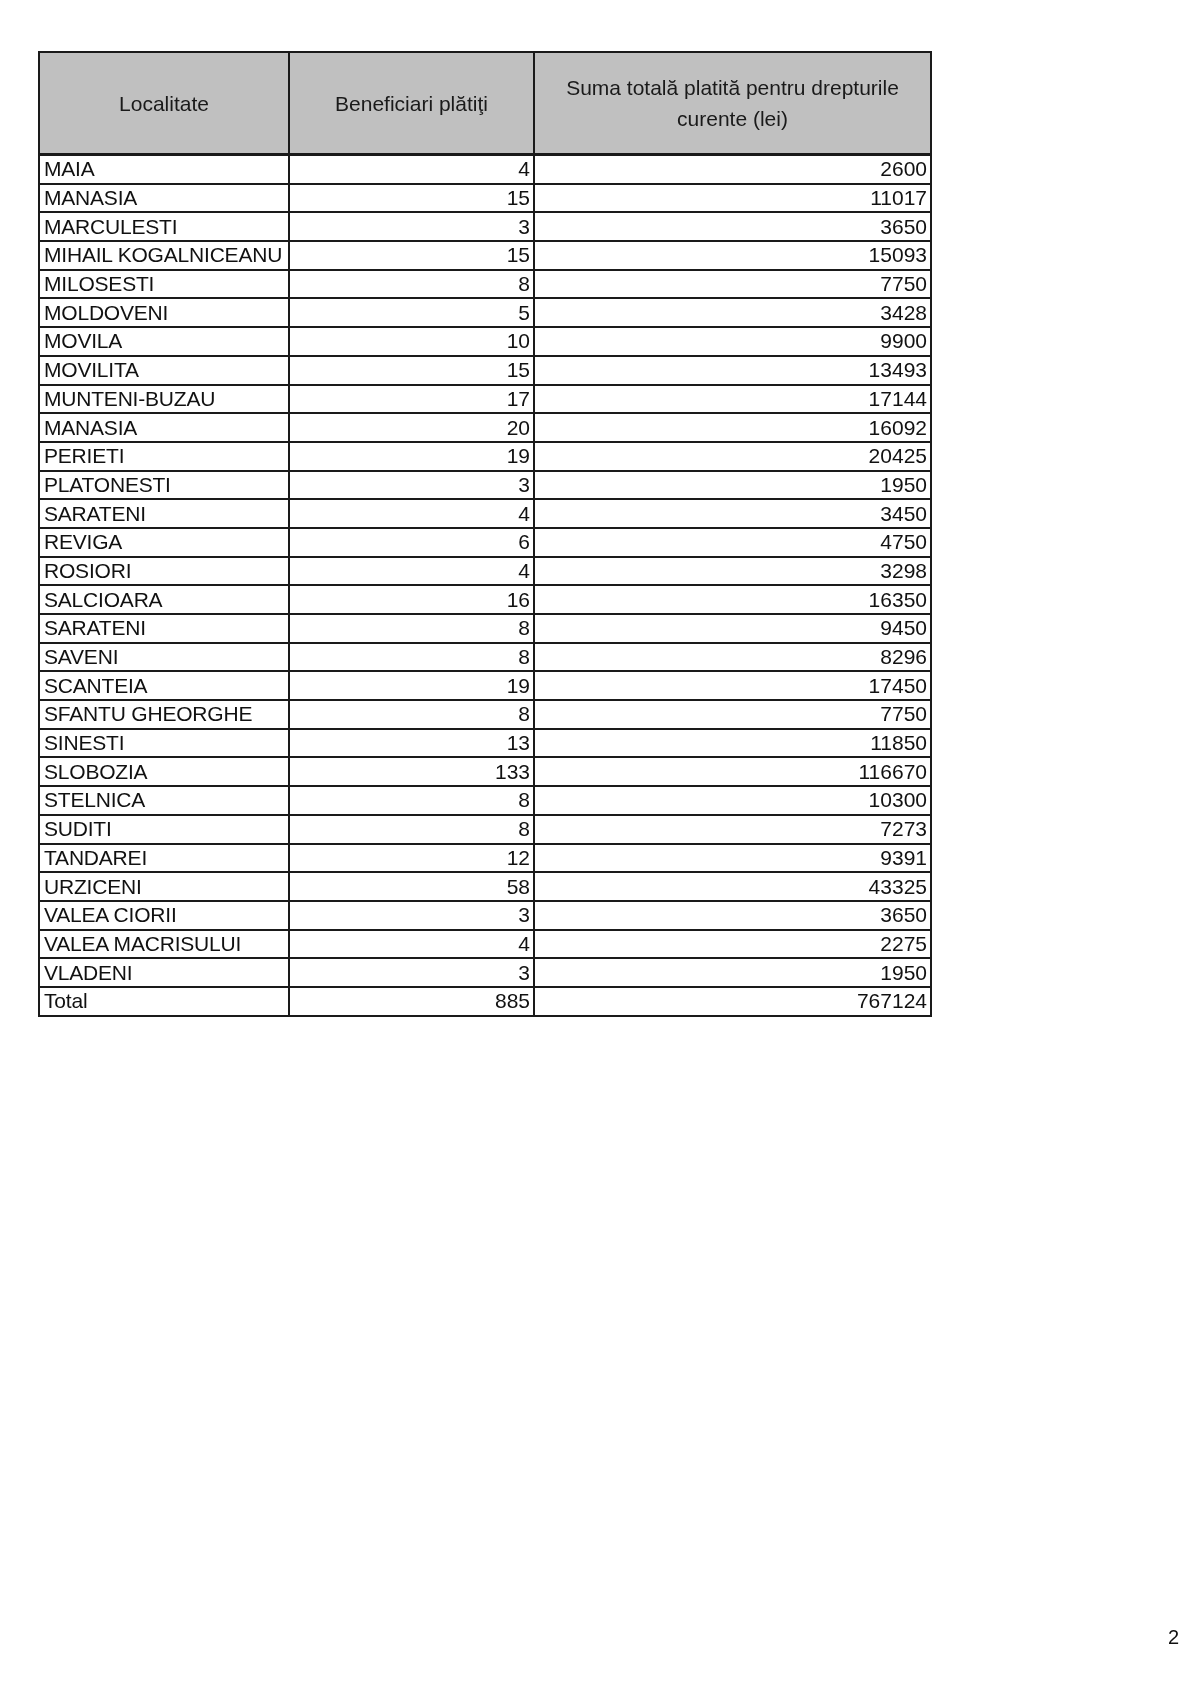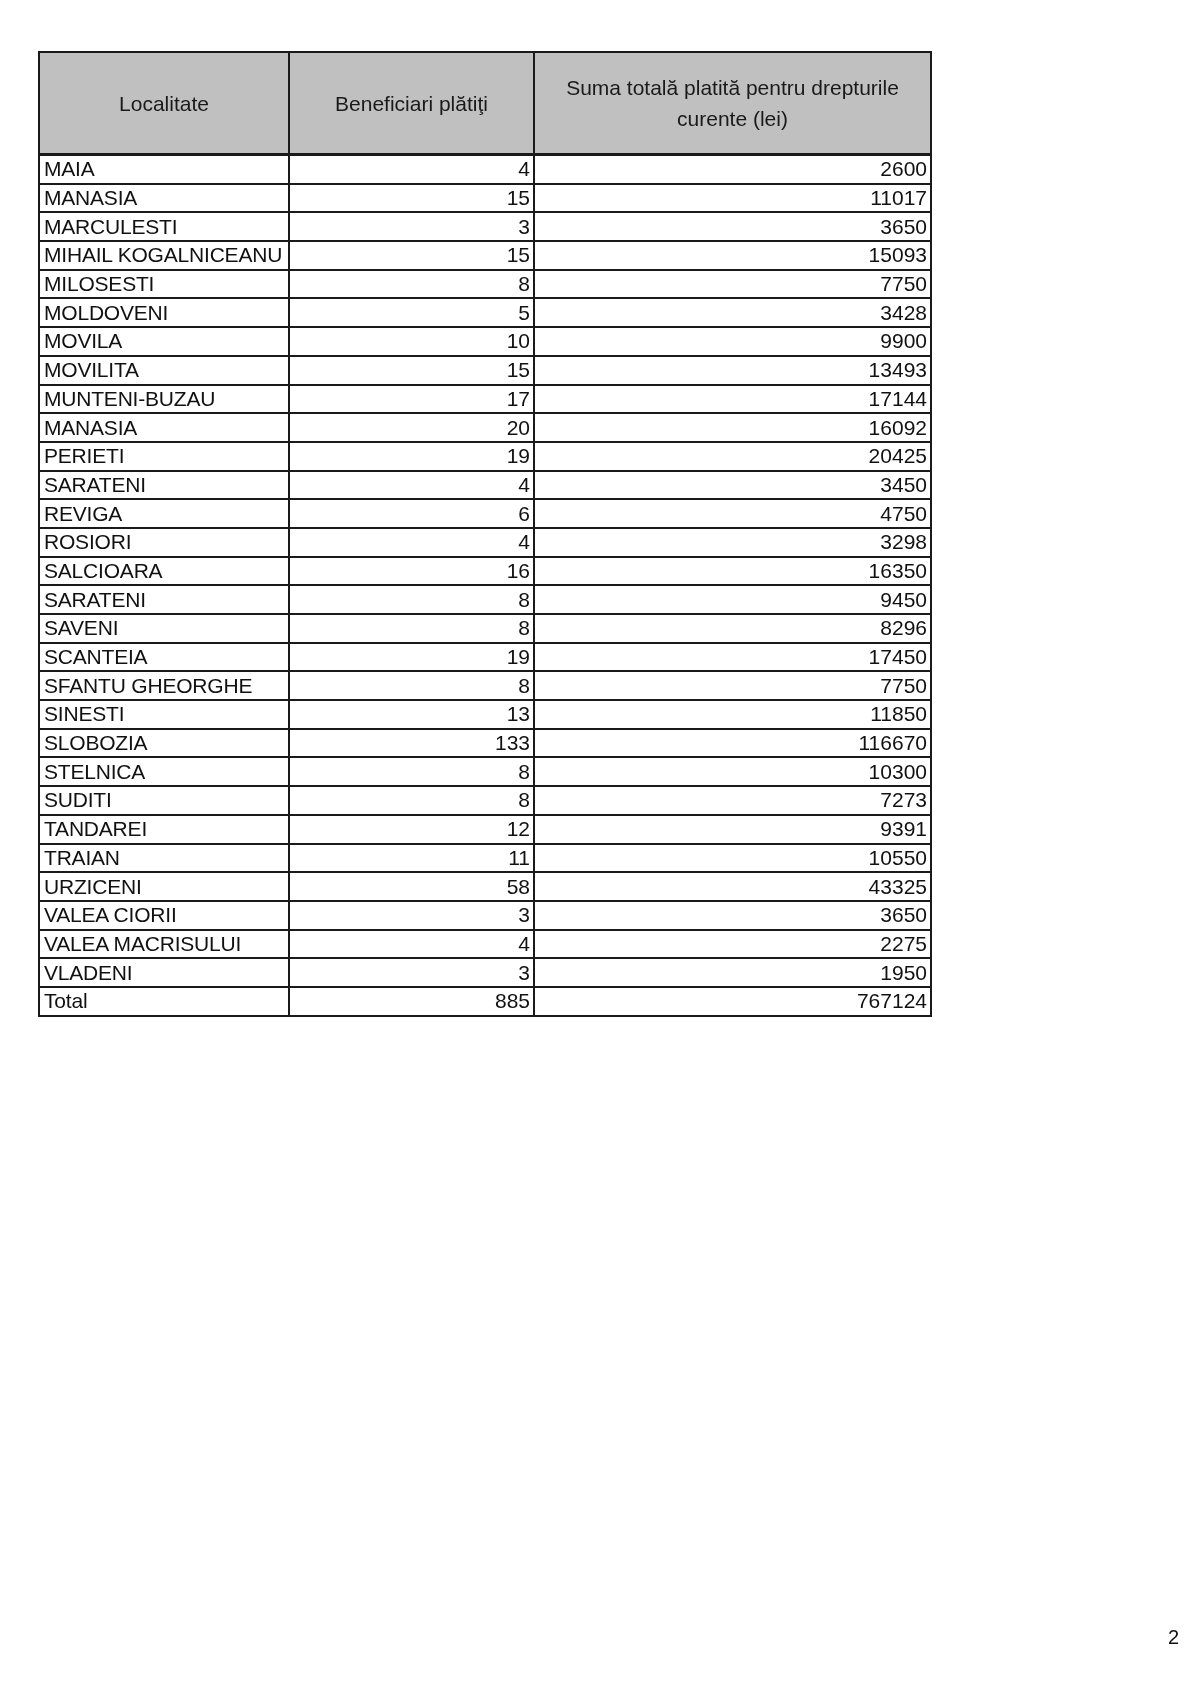--- a/index.html
+++ b/index.html
@@ -133,20 +133,25 @@
           <td class="name">MANASIA</td>
           <td class="num">20</td>
           <td class="num">16092</td>
         </tr>
         <tr>
           <td class="name">PERIETI</td>
           <td class="num">19</td>
           <td class="num">20425</td>
         </tr>
         <tr>
+          <td class="name">PLATONESTI</td>
+          <td class="num">3</td>
+          <td class="num">1950</td>
+        </tr>
+        <tr>
           <td class="name">SARATENI</td>
           <td class="num">4</td>
           <td class="num">3450</td>
         </tr>
         <tr>
           <td class="name">REVIGA</td>
           <td class="num">6</td>
           <td class="num">4750</td>
         </tr>
         <tr>
@@ -196,25 +201,20 @@
         </tr>
         <tr>
           <td class="name">SUDITI</td>
           <td class="num">8</td>
           <td class="num">7273</td>
         </tr>
         <tr>
           <td class="name">TANDAREI</td>
           <td class="num">12</td>
           <td class="num">9391</td>
-        </tr>
-        <tr>
-          <td class="name">TRAIAN</td>
-          <td class="num">11</td>
-          <td class="num">10550</td>
         </tr>
         <tr>
           <td class="name">URZICENI</td>
           <td class="num">58</td>
           <td class="num">43325</td>
         </tr>
         <tr>
           <td class="name">VALEA CIORII</td>
           <td class="num">3</td>
           <td class="num">3650</td>

